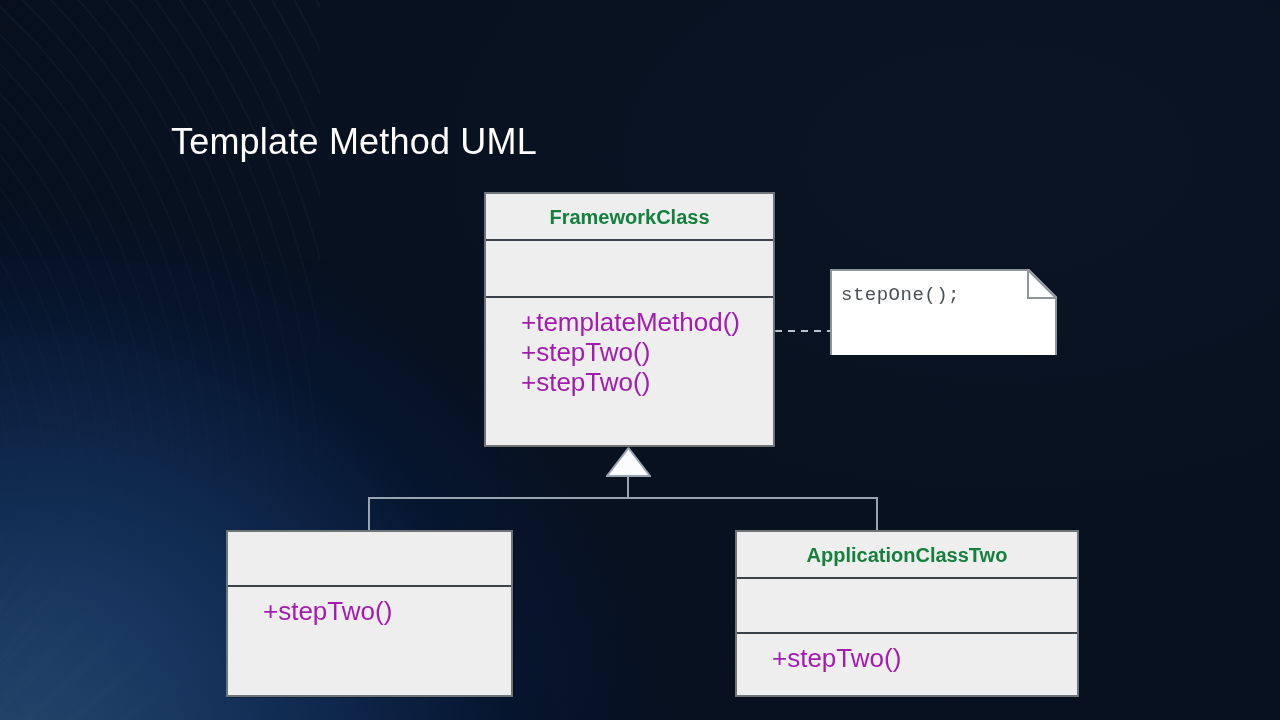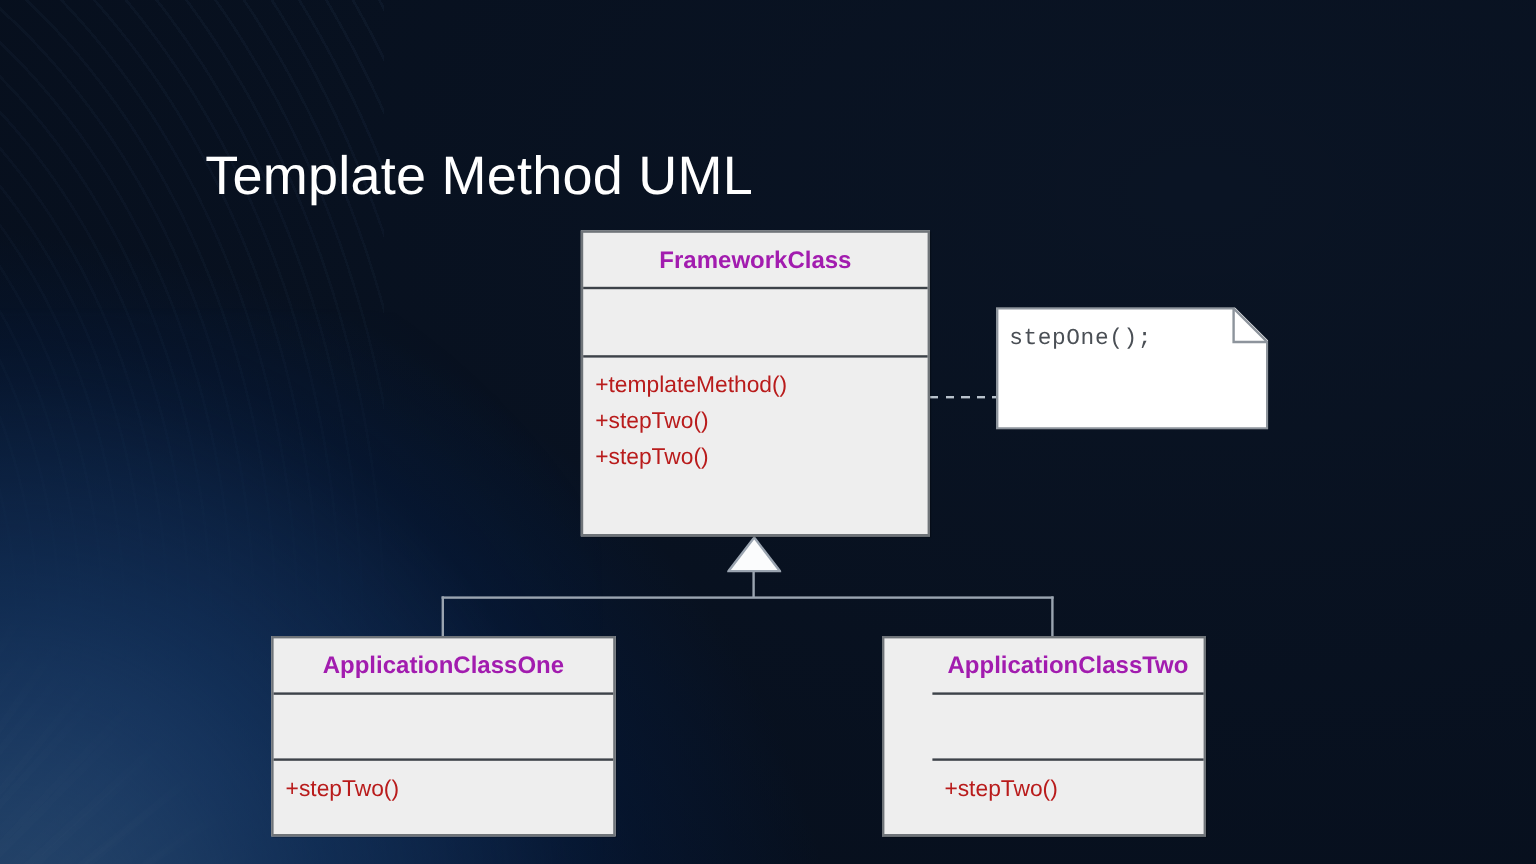--- a/index.html
+++ b/index.html
@@ -80,71 +80,72 @@
     inset: 0;
     background: radial-gradient(ellipse 1500px 900px at 78% 22%, rgba(0,0,0,0) 0%, rgba(3,10,22,0.35) 55%, rgba(3,9,20,0.62) 100%);
     pointer-events: none;
   }
 
   
   .slide-title {
     position: absolute;
     left: 171px;
     top: 122px;
-    font-size: 45px;
+    font-size: 36px;
     font-weight: 300;
     color: #ffffff;
     letter-spacing: 0.2px;
     line-height: 1.1;
     white-space: nowrap;
   }
 
   
   .uml-class {
     position: absolute;
     background: #eeeeee;
     border: 2px solid #6f7479;
     box-sizing: border-box;
     box-shadow: 1px 1px 0 rgba(0,0,0,0.25);
   }
   .uml-name {
     text-align: center;
     font-weight: bold;
-    color: #a21caf;
+    color: #15803d;
     font-size: 20px;
     line-height: 1;
     padding: 13px 6px 12px 6px;
     border-bottom: 2px solid #3d4249;
   }
   .uml-attrs {
     border-bottom: 2px solid #3d4249;
     min-height: 52px;
     box-sizing: border-box;
   }
   .uml-ops {
     padding: 9px 0 8px 10px;
-    color: #b91c1c;
-    font-size: 19px;
+    color: #a21caf;
+    font-size: 26px;
     line-height: 30px;
+    margin-left: 25px;
   }
   .uml-ops div { white-space: nowrap; }
 
   #framework-class { left: 484px; top: 192px; width: 291px; height: 255px; }
   #framework-class .uml-attrs { height: 57px; }
   #app-class-one  { left: 226px; top: 530px; width: 287px; height: 167px; }
-  #app-class-two  { left: 735px; top: 530px; width: 270px; height: 167px; padding-left: 40px; }
+  #app-class-two  { left: 735px; top: 530px; width: 344px; height: 167px; }
   #app-class-one .uml-attrs, #app-class-two .uml-attrs { height: 55px; }
 
   
   .uml-note {
     position: absolute;
     left: 830px;
-    top: 256px;
+    top: 269px;
     width: 227px;
-    height: 102px;
+    height: 86px;
     background: #ffffff;
     box-sizing: border-box;
     filter: drop-shadow(1px 1px 0 rgba(0,0,0,0.25));
     clip-path: polygon(0 0, calc(100% - 28px) 0, 100% 28px, 100% 100%, 0 100%);
     border: 0;
   }
   .uml-note .note-fill {
     position: absolute;
     inset: 0;
     background: #ffffff;
@@ -236,21 +237,20 @@
     <svg class="note-outline" width="227" height="102" viewBox="0 0 227 102" preserveAspectRatio="none">
       <path d="M1,1 H198 L226,29 V101 H1 Z" fill="none" stroke="#8d949c" stroke-width="2"></path>
       <path d="M198,1 L198,29 L226,29" fill="none" stroke="#8d949c" stroke-width="2"></path>
     </svg>
     <div class="note-text">
       <div>stepOne();</div>
     </div>
   </div>
 
   <div class="uml-class" id="app-class-one">
-    <div class="uml-name">ApplicationClassOne</div>
     <div class="uml-attrs"></div>
     <div class="uml-ops">
       <div>+stepTwo()</div>
     </div>
   </div>
 
   <div class="uml-class" id="app-class-two">
     <div class="uml-name">ApplicationClassTwo</div>
     <div class="uml-attrs"></div>
     <div class="uml-ops">

